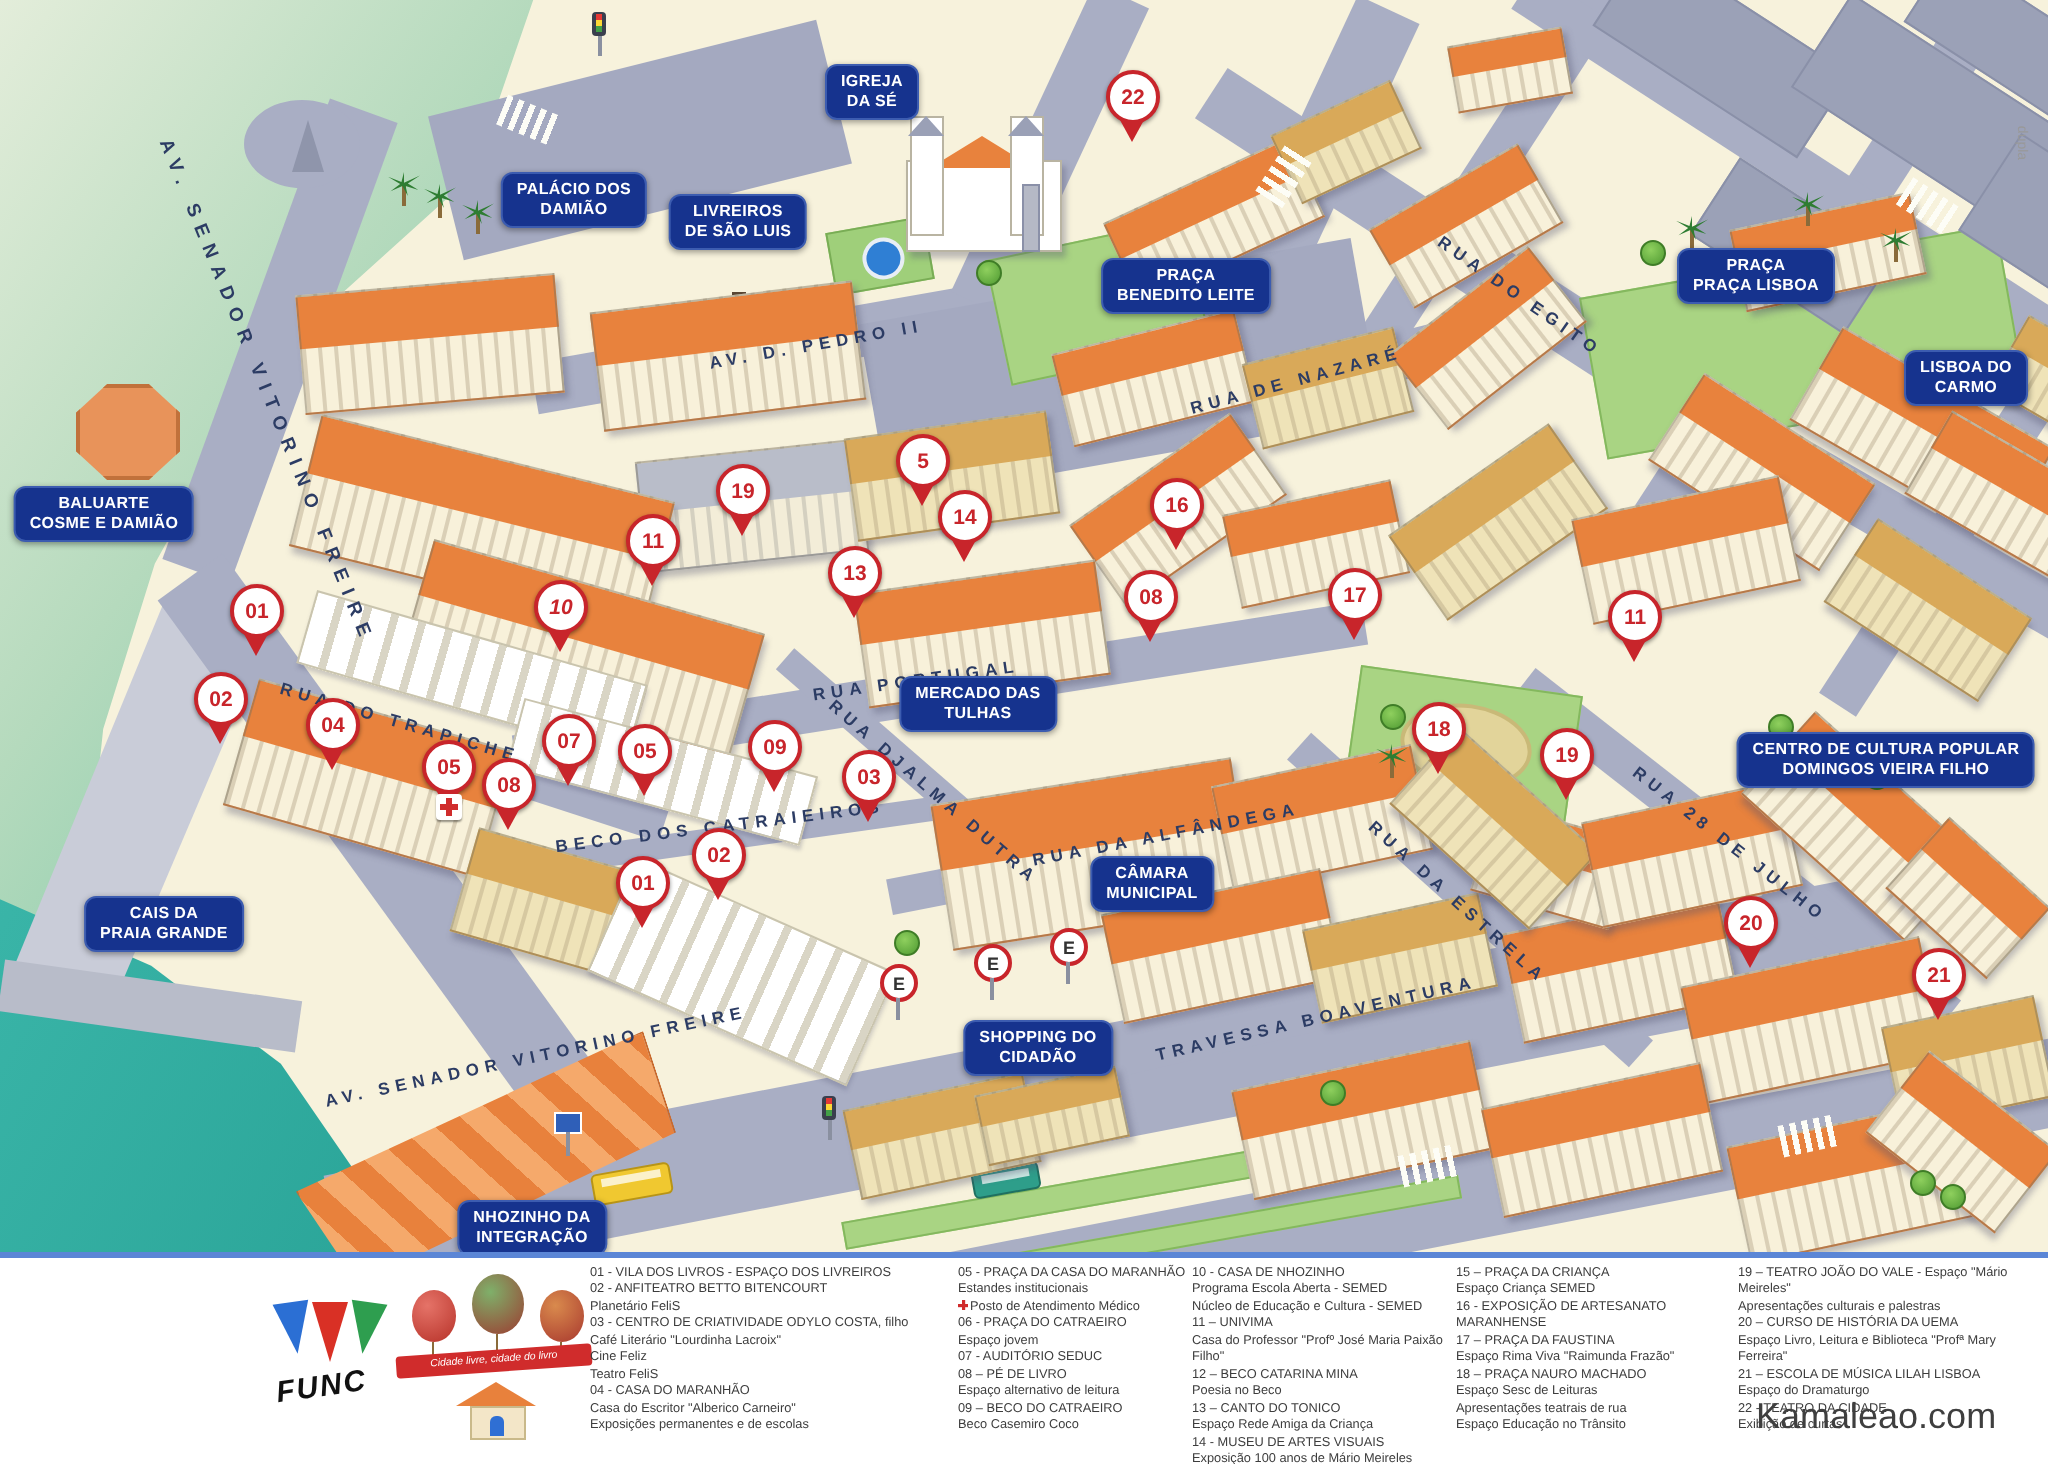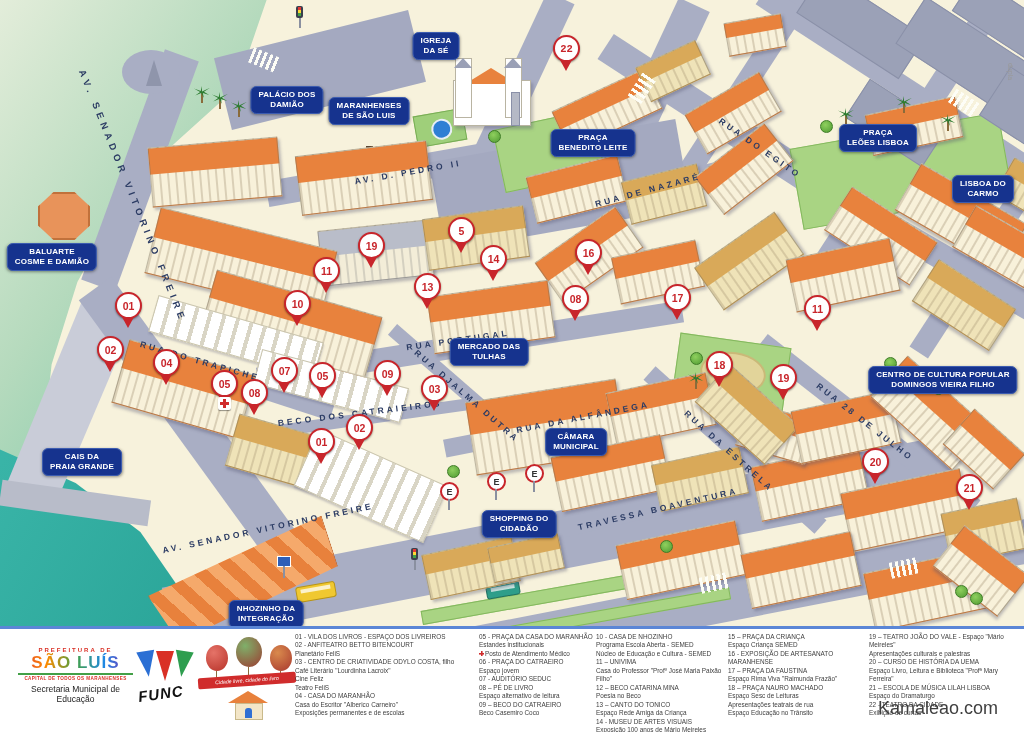--- a/index.html
+++ b/index.html
@@ -293,30 +293,30 @@
     <div id="place-labels">
         <div class="plabel" style="left: 436px; top: 46px;">
           <span style="display: block;">IGREJA</span>
           <span style="display: block;">DA SÉ</span>
         </div>
         <div class="plabel" style="left: 287px; top: 100px;">
           <span style="display: block;">PALÁCIO DOS</span>
           <span style="display: block;">DAMIÃO</span>
         </div>
         <div class="plabel" style="left: 369px; top: 111px;">
-          <span style="display: block;">MARANHENSES</span>
+          <span style="display: block;">LIVREIROS</span>
           <span style="display: block;">DE SÃO LUIS</span>
         </div>
         <div class="plabel" style="left: 593px; top: 143px;">
           <span style="display: block;">PRAÇA</span>
           <span style="display: block;">BENEDITO LEITE</span>
         </div>
         <div class="plabel" style="left: 878px; top: 138px;">
           <span style="display: block;">PRAÇA</span>
-          <span style="display: block;">LEÕES LISBOA</span>
+          <span style="display: block;">PRAÇA LISBOA</span>
         </div>
         <div class="plabel" style="left: 983px; top: 189px;">
           <span style="display: block;">LISBOA DO</span>
           <span style="display: block;">CARMO</span>
         </div>
         <div class="plabel" style="left: 52px; top: 257px;">
           <span style="display: block;">BALUARTE</span>
           <span style="display: block;">COSME E DAMIÃO</span>
         </div>
         <div class="plabel" style="left: 82px; top: 462px;">
@@ -338,48 +338,48 @@
         <div class="plabel" style="left: 266px; top: 614px;">
           <span style="display: block;">NHOZINHO DA</span>
           <span style="display: block;">INTEGRAÇÃO</span>
         </div>
         <div class="plabel" style="left: 943px; top: 380px;">
           <span style="display: block;">CENTRO DE CULTURA POPULAR</span>
           <span style="display: block;">DOMINGOS VIEIRA FILHO</span>
         </div>
       </div>
     <div id="markers">
-        <div class="pin" style="left: 553px; top: 35px; font-family: Liberation Mono, monospace;">
+        <div class="pin" style="left: 553px; top: 35px;">
           <div class="c">22</div>
         </div>
         <div class="pin" style="left: 448px; top: 217px;">
           <div class="c">5</div>
         </div>
         <div class="pin" style="left: 358px; top: 232px;">
           <div class="c">19</div>
         </div>
         <div class="pin" style="left: 575px; top: 239px;">
           <div class="c">16</div>
         </div>
-        <div class="pin" style="left: 480px; top: 245px; text-align: center;">
+        <div class="pin" style="left: 469px; top: 245px; text-align: center;">
           <div class="c">14</div>
         </div>
         <div class="pin" style="left: 313px; top: 257px;">
           <div class="c">11</div>
         </div>
         <div class="pin" style="left: 414px; top: 273px;">
           <div class="c">13</div>
         </div>
         <div class="pin" style="left: 664px; top: 284px;">
           <div class="c">17</div>
         </div>
         <div class="pin" style="left: 562px; top: 285px;">
           <div class="c">08</div>
         </div>
-        <div class="pin" style="left: 284px; top: 290px;">
+        <div class="pin" style="left: 267px; top: 290px; font-style: italic;">
           <div class="c">10</div>
         </div>
         <div class="pin" style="left: 115px; top: 292px;">
           <div class="c">01</div>
         </div>
         <div class="pin" style="left: 804px; top: 295px;">
           <div class="c">11</div>
         </div>
         <div class="pin" style="left: 97px; top: 336px;">
           <div class="c">02</div>
@@ -428,26 +428,20 @@
     <div id="parking">
         <div class="esign" style="left: 440px; top: 482px;">E</div>
         <div class="esign" style="left: 487px; top: 472px;">E</div>
         <div class="esign" style="left: 525px; top: 464px;">E</div>
       </div>
 
     <div class="side-note">dupla</div>
   </div>
 
   <div class="footer">
-    <div class="pref-logo">
-      <div class="pref-line1">PREFEITURA DE</div>
-      <div class="pref-name">SÃO LUÍS</div>
-      <div class="pref-tag">CAPITAL DE TODOS OS MARANHENSES</div>
-      <div class="pref-dept">Secretaria Municipal de Educação</div>
-    </div>
     <div class="func-logo">
       <div class="func-flag" style="left:2px;border-top:26px solid #2b6fd4;transform:rotate(-8deg)"></div>
       <div class="func-flag" style="left:20px;border-top:30px solid #d93025;"></div>
       <div class="func-flag" style="left:38px;border-top:26px solid #2e9e4f;transform:rotate(8deg)"></div>
       <div class="func-text">FUNC</div>
     </div>
     <div class="balloons">
       <div class="balloon" style="left:8px;top:8px;width:22px;height:26px;background:radial-gradient(circle at 35% 30%,#e57368,#b73229)"></div>
       <div class="balloon" style="left:38px;top:0px;width:26px;height:30px;background:radial-gradient(circle at 35% 30%,#7fb06a,#9c3b30)"></div>
       <div class="balloon" style="left:72px;top:8px;width:22px;height:26px;background:radial-gradient(circle at 35% 30%,#d98a4d,#a8382e)"></div>

